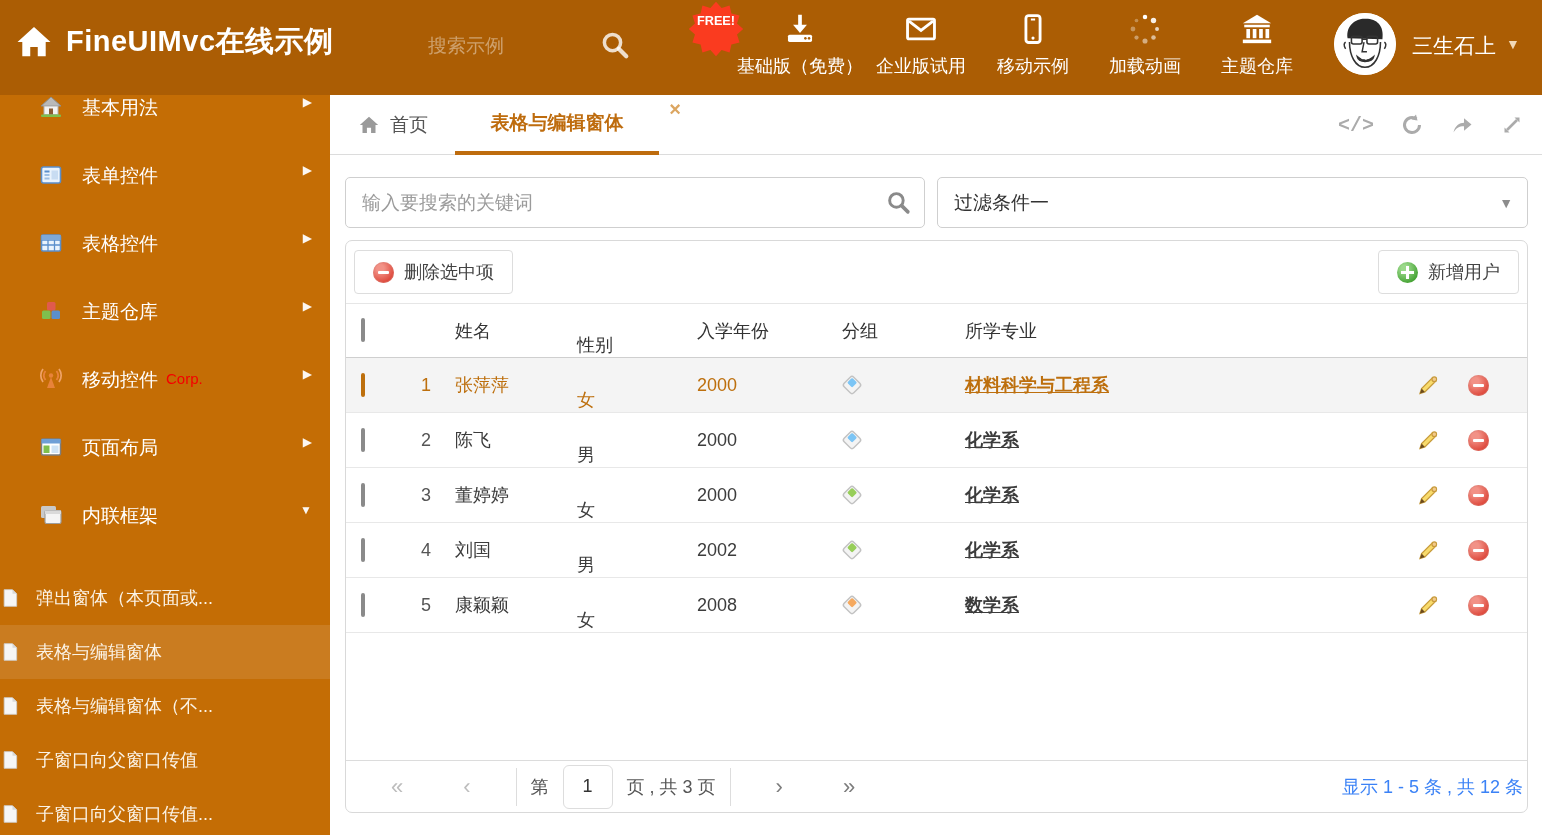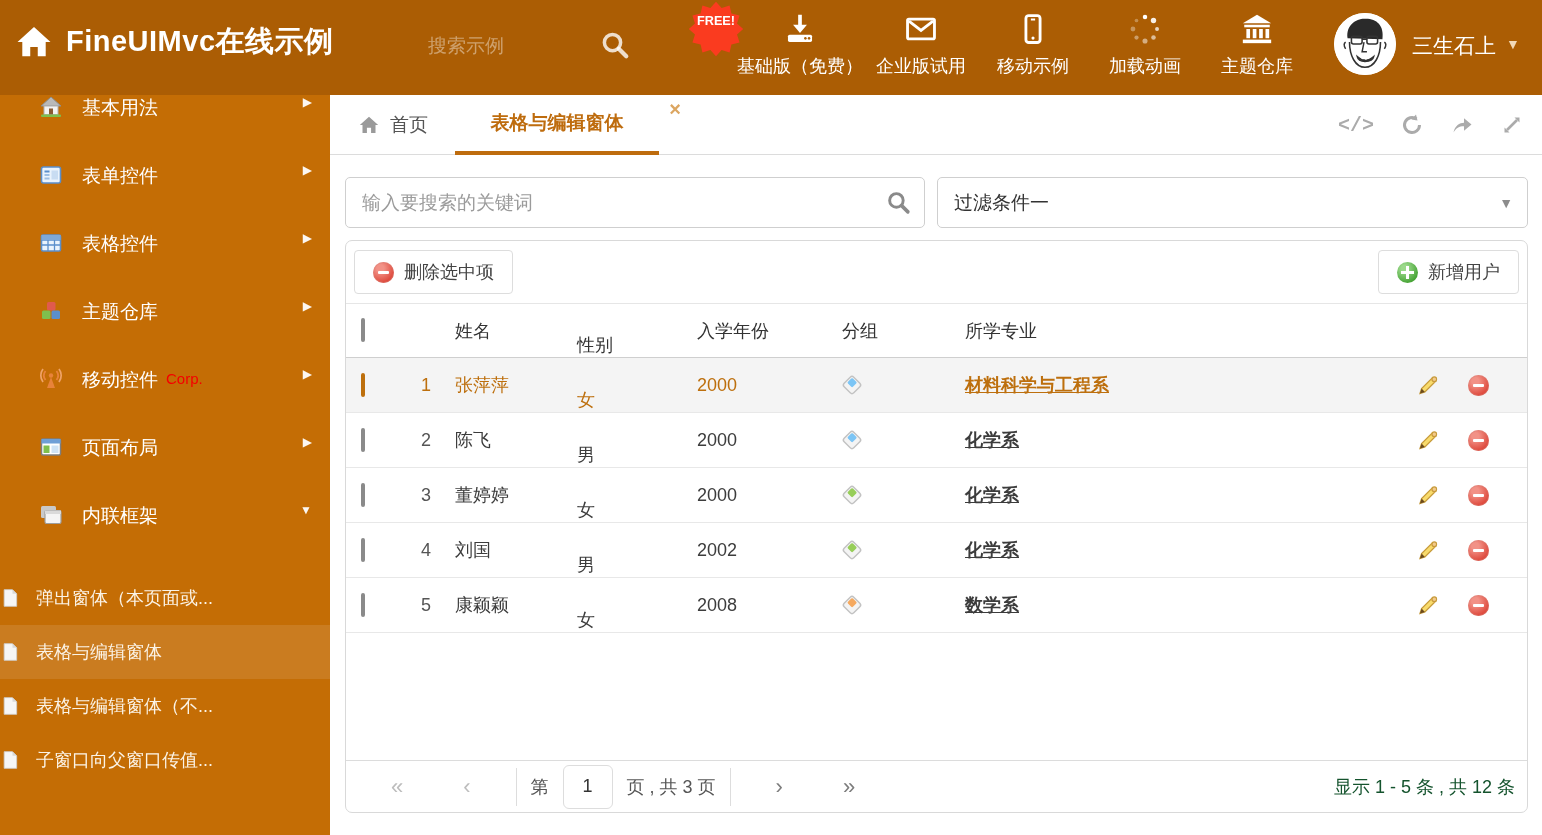--- a/index.html
+++ b/index.html
@@ -114,21 +114,21 @@
 
   .filler { flex:1; }
   .pgbar { height:52px; border-top:1px solid #DCDCDC; display:flex; align-items:center; font-size:18px;
     color:#555; position:relative; }
   .pg-nav { font-size:22px; cursor:pointer; line-height:1; }
   .pg-dis { color:#BDBDBD; }
   .pg-en  { color:#7D7D7D; }
   .pg-sep { width:1px; height:38px; background:#DDD; }
   .pg-input { width:50px; height:44px; border:1px solid #DDD; border-radius:6px; text-align:center;
     font-size:18px; color:#333; outline:none; }
-  .pg-summary { position:absolute; right:12px; color:#14532d; } .m-l60{margin-left:60px;} .m-l45{margin-left:45px;} .m-l14{margin-left:14px;}
+  .pg-summary { position:absolute; right:4px; color:#3b82f6; } .m-l60{margin-left:60px;} .m-l45{margin-left:45px;} .m-l14{margin-left:14px;}
 </style>
 </head>
 <body>
 
 <svg width="0" height="0" style="position:absolute">
   <defs>
     <g id="i-home-w">
         <path d="M12 2 L23 12 h-3.2 v9.5 h-5.3 v-6.2 h-5 v6.2 H4.2 V12 H1 Z" fill="currentColor"></path>
       </g>
     <g id="i-mag">
@@ -380,20 +380,26 @@
     <div class="sub-item">
       <svg class="ic" viewBox="0 0 24 24">
           <use href="#i-file-c"></use>
         </svg>
       <span class="sub-label">表格与编辑窗体（不...</span>
     </div>
     <div class="sub-item">
       <svg class="ic" viewBox="0 0 24 24">
           <use href="#i-file-c"></use>
         </svg>
+      <span class="sub-label">子窗口向父窗口传值</span>
+    </div>
+    <div class="sub-item">
+      <svg class="ic" viewBox="0 0 24 24">
+          <use href="#i-file-c"></use>
+        </svg>
       <span class="sub-label">子窗口向父窗口传值...</span>
     </div>
   </div>
 
   <div class="main">
 
     <div class="tabbar">
       <div class="tab-home">
         <svg viewBox="0 0 24 24" style="color:#9A9A9A">
             <use href="#i-home-w"></use>

